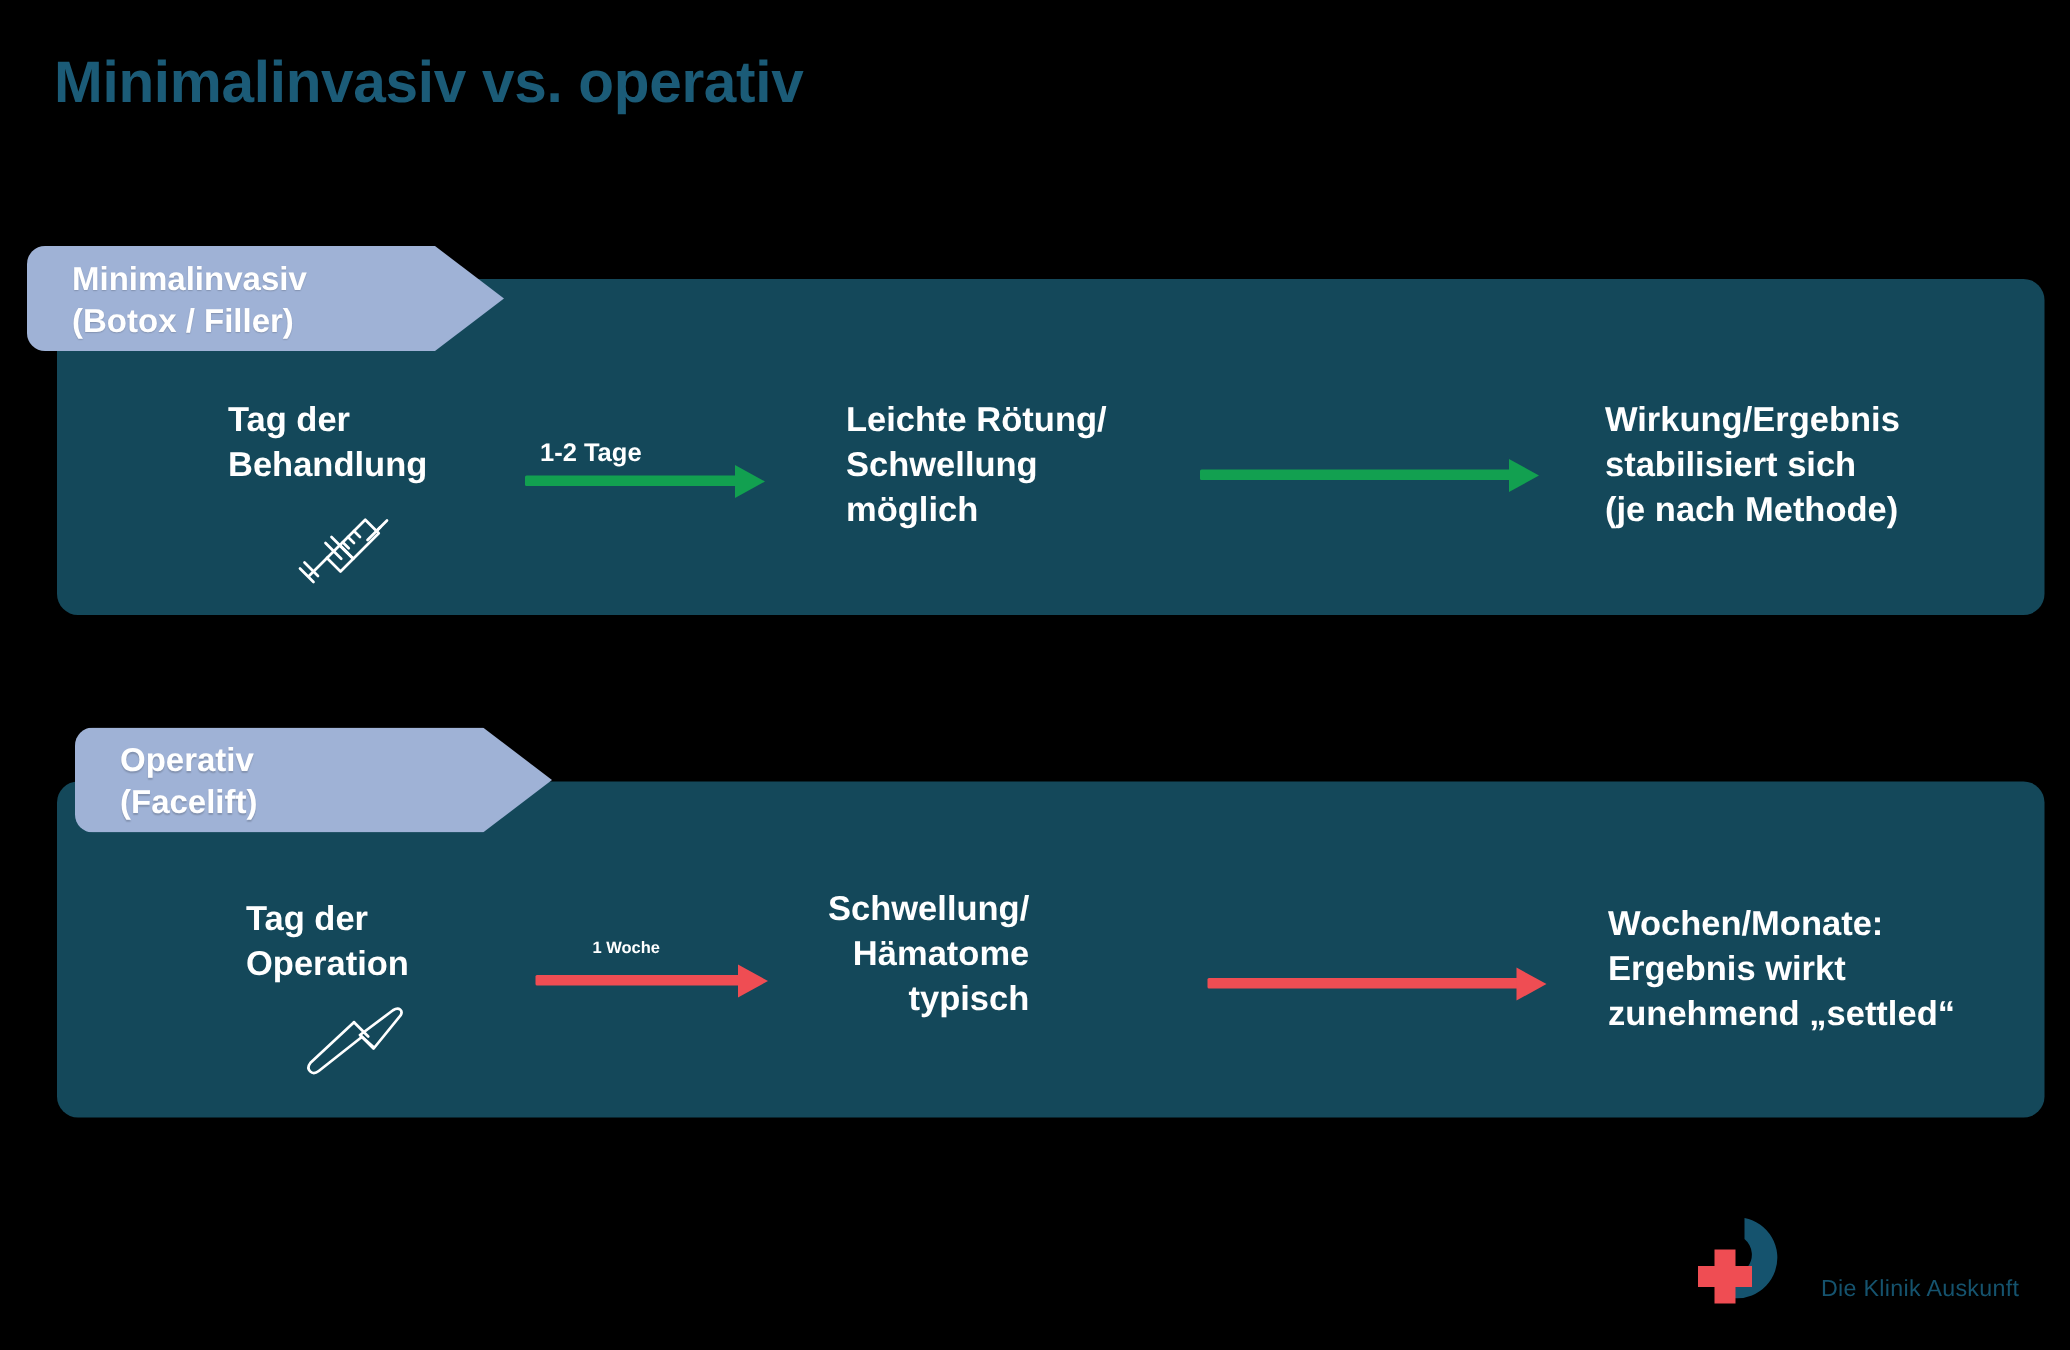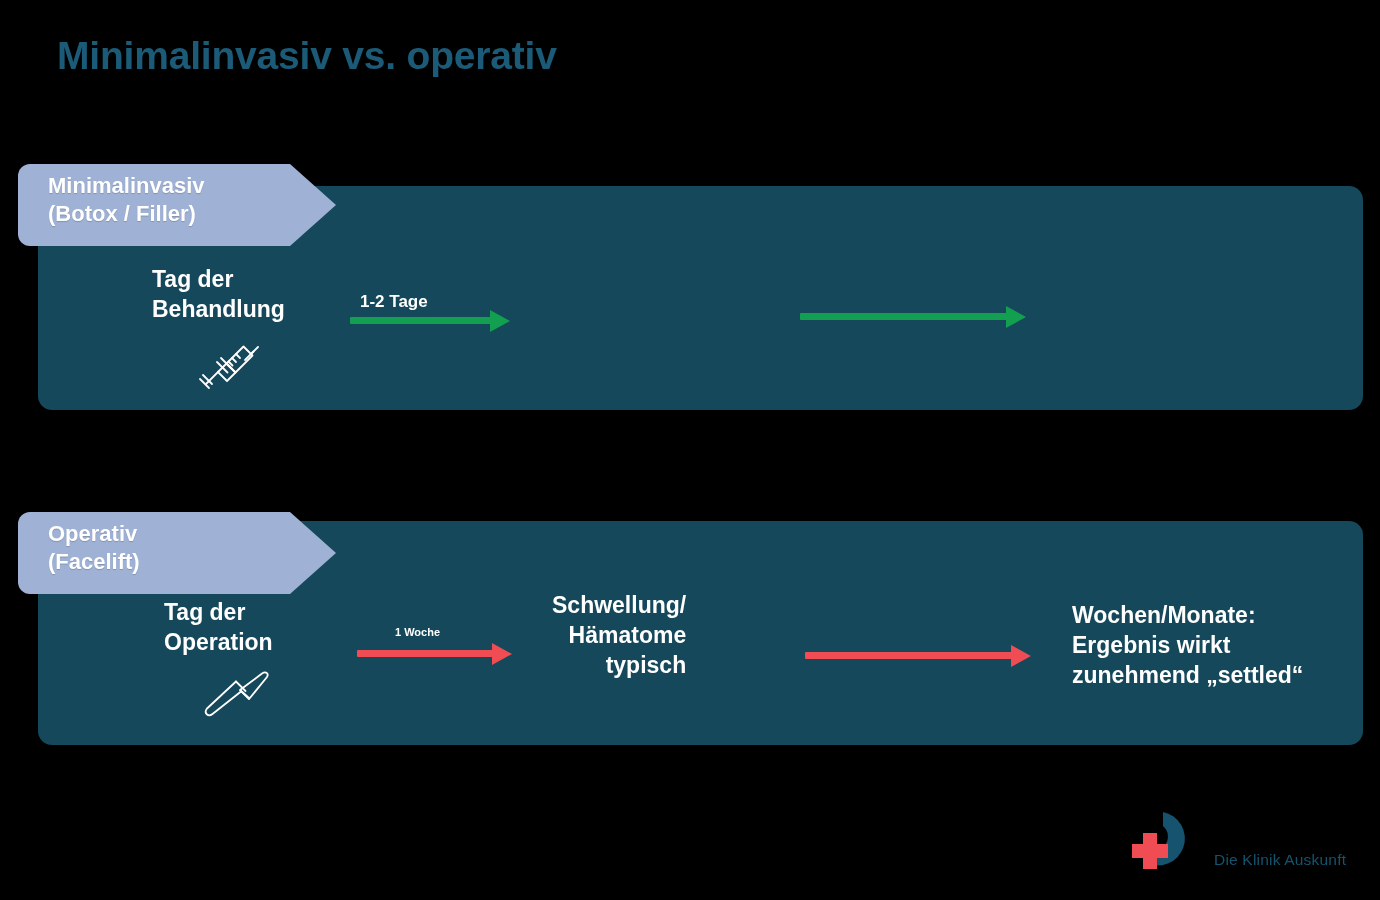--- a/index.html
+++ b/index.html
@@ -10,45 +10,44 @@
     overflow:hidden;
   }
   .stage { position:relative; width:1380px; height:900px; }
 
   
   .page-title{
     position:absolute; left:36px; top:34px;
     font-size:39px; font-weight:bold; letter-spacing:-0.2px;
     color:#1b5b77;
     white-space:nowrap;
-    margin-left:21px;
   }
 
   
   .panel{
     position:absolute;
     left:38px; width:1325px;
     background:#14485a;
     border-radius:14px;
   }
   #panel-0{ top:186px; height:224px; }
   #panel-1{ top:521px; height:224px; }
 
   
   .banner{
     position:absolute; left:18px;
-    width:318px; height:82px;
+    width:318px; height:70px;
     background:#9fb2d6;
     border-top-left-radius:12px;
     border-bottom-left-radius:12px;
     -webkit-clip-path: polygon(0 0, 272px 0, 318px 50%, 272px 100%, 0 100%);
     clip-path: polygon(0 0, 272px 0, 318px 50%, 272px 100%, 0 100%);
   }
   #banner-0{ top:164px; }
-  #banner-1{ top:512px; }
+  #banner-1{ top:485px;margin-left:32px; }
   .banner-text{
     position:absolute; left:30px; top:8px;
     color:#ffffff; font-size:22px; font-weight:bold; line-height:1.28;
     white-space:pre-line;
     text-shadow:0 1px 1px rgba(0,0,0,.18);
   }
 
   
   .node-label{
     position:absolute;
@@ -121,27 +120,33 @@
       <path d="M4 37 L13 46"></path>
     </svg>
   </div>
 
   <div class="arrow" style="left:350px; top:310px; width:160px;">
     <div class="shaft" style="width:142px; background:#12a050;"></div>
     <div class="head" style="left:140px; border-left:20px solid #12a050;"></div>
   </div>
   <div class="arrow-label" style="left:360px; top:292px; font-size:17px;">1-2 Tage</div>
 
+  <div class="node-label" style="left:564px; top:264px;">Leichte Rötung/
+Schwellung
+möglich</div>
 
   <div class="arrow" style="left:800px; top:306px; width:228px;">
     <div class="shaft" style="width:208px; background:#12a050;"></div>
     <div class="head" style="left:206px; border-left:20px solid #12a050;"></div>
   </div>
   <div class="arrow-label" style="left:810px; top:286px; font-size:17px;"></div>
 
+  <div class="node-label" style="left:1070px; top:264px;">Wirkung/Ergebnis
+stabilisiert sich
+(je nach Methode)</div>
 
   <div class="panel" id="panel-1"></div>
 
   <div class="banner" id="banner-1">
     <div class="banner-text">Operativ
 (Facelift)</div>
   </div>
 
   <div class="node-label" style="left:164px; top:597px;">Tag der
 Operation</div>

